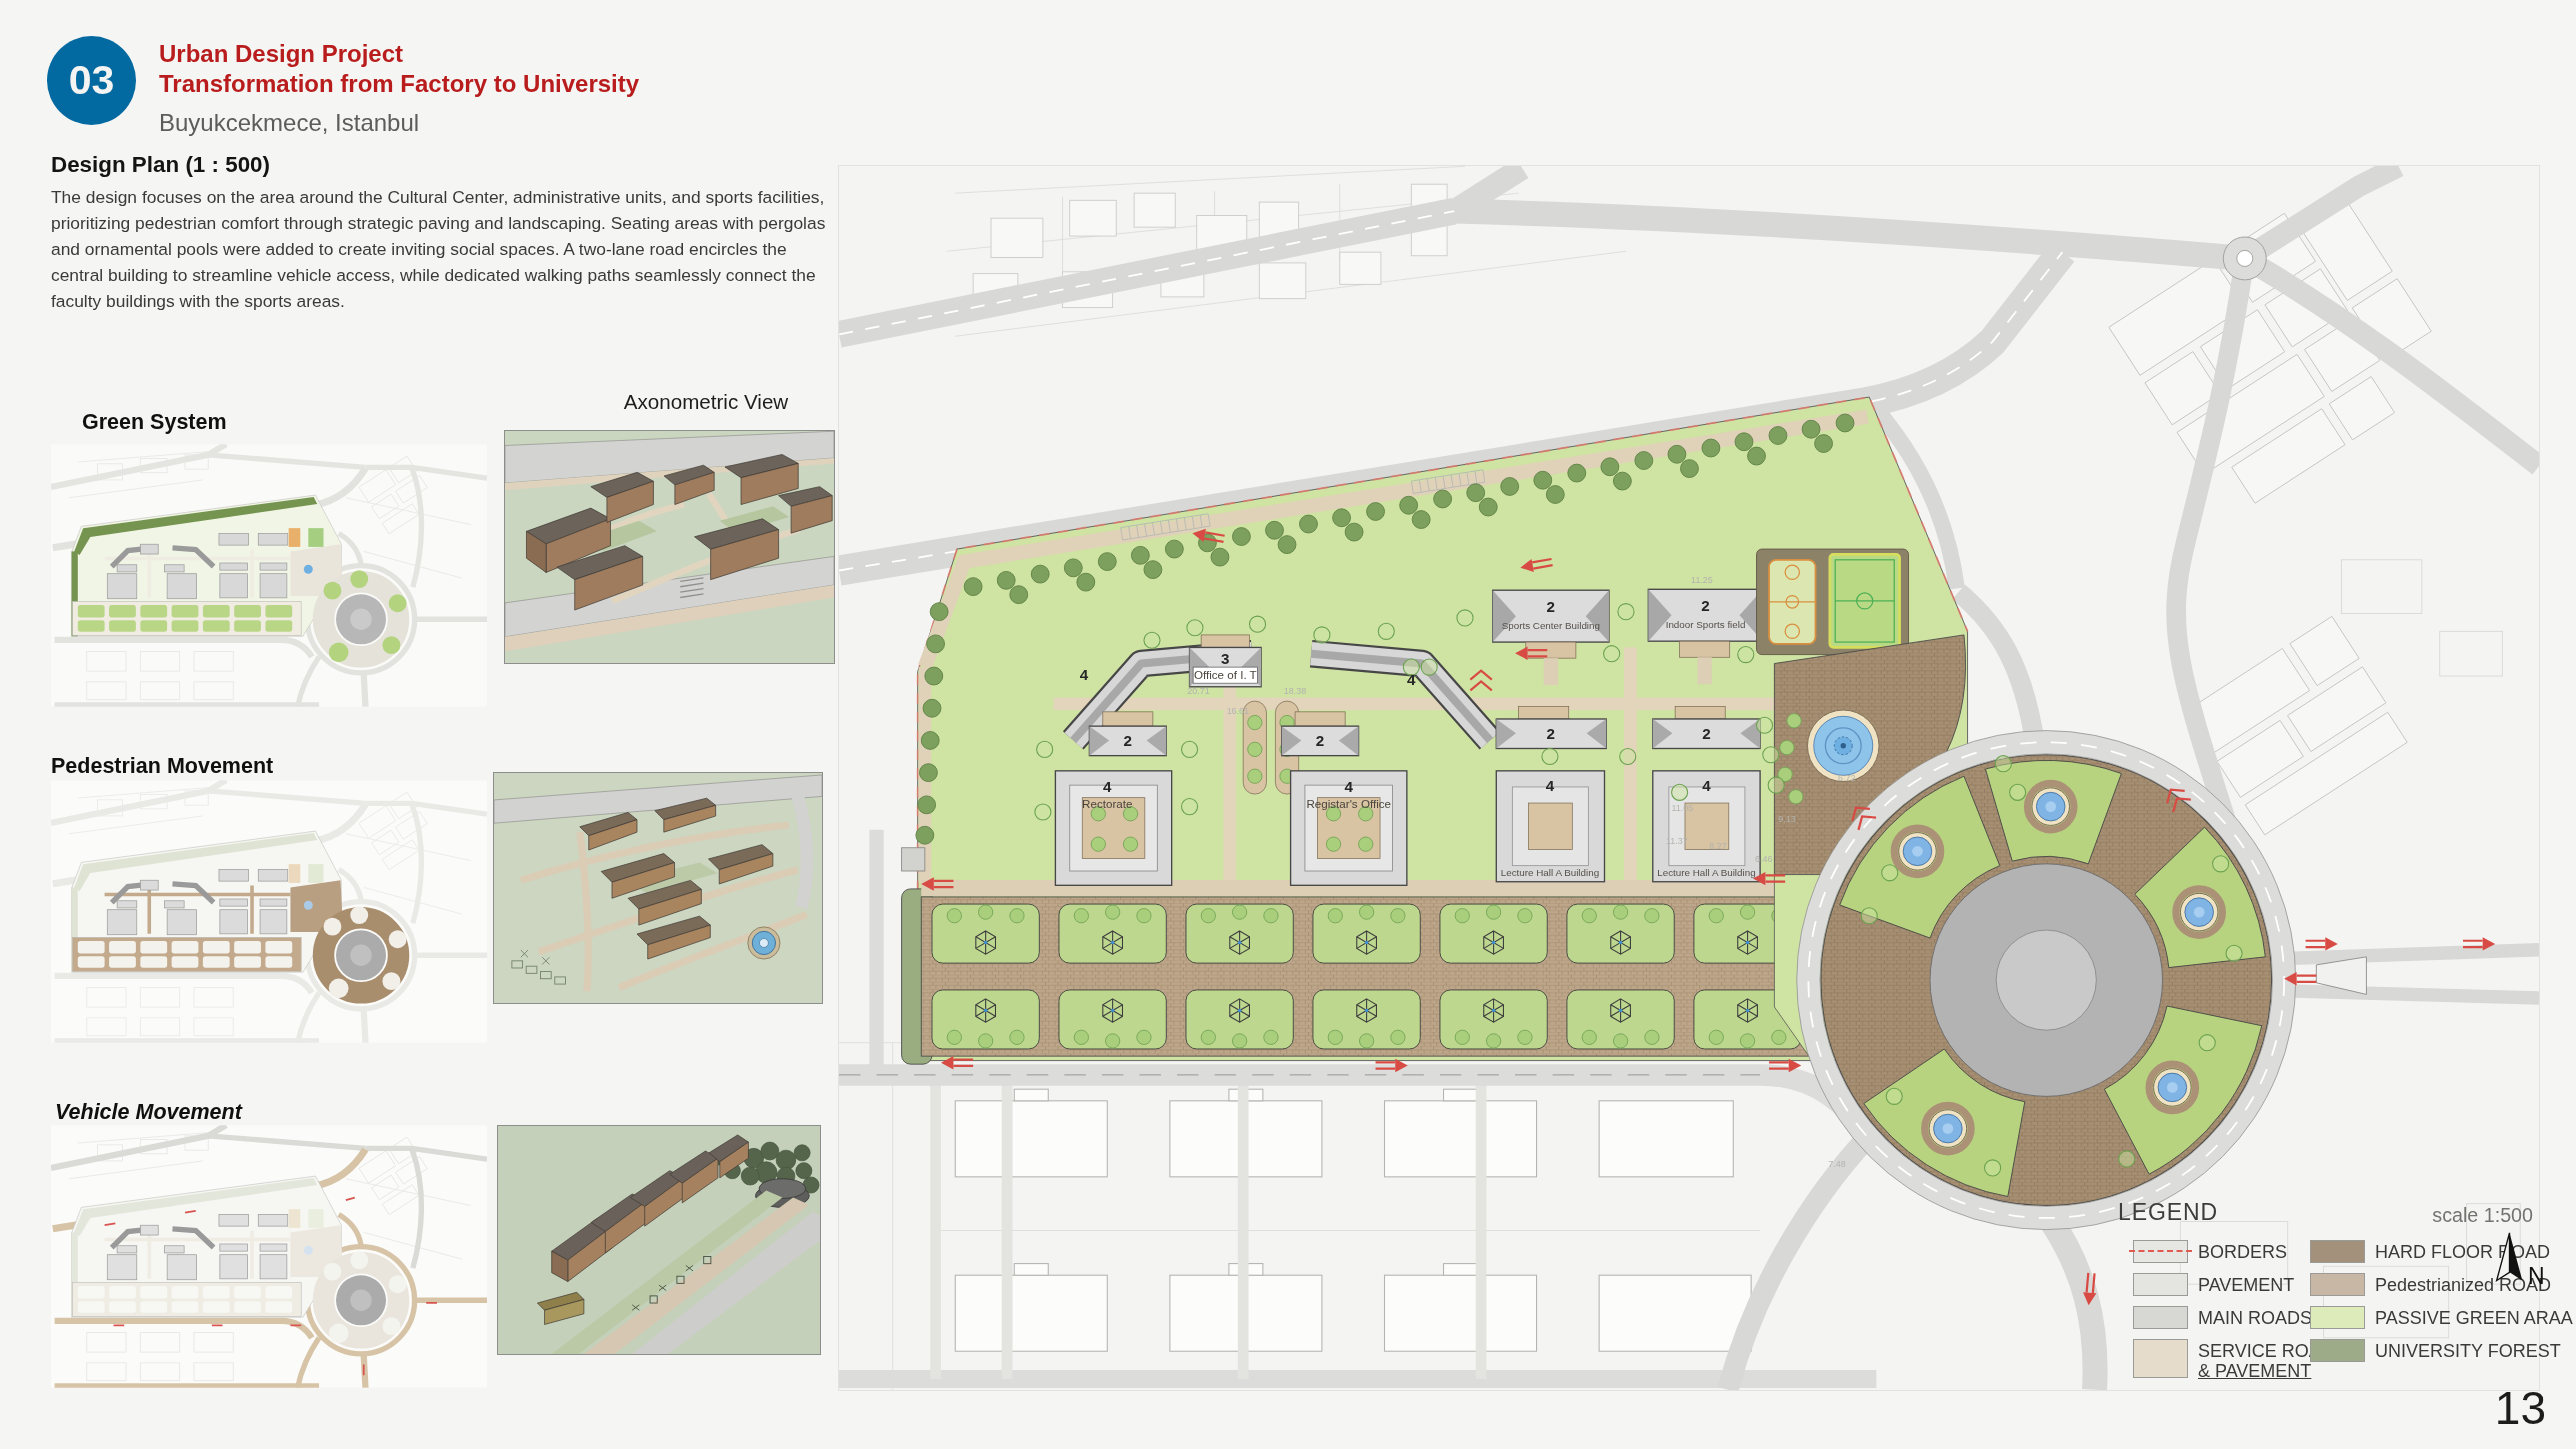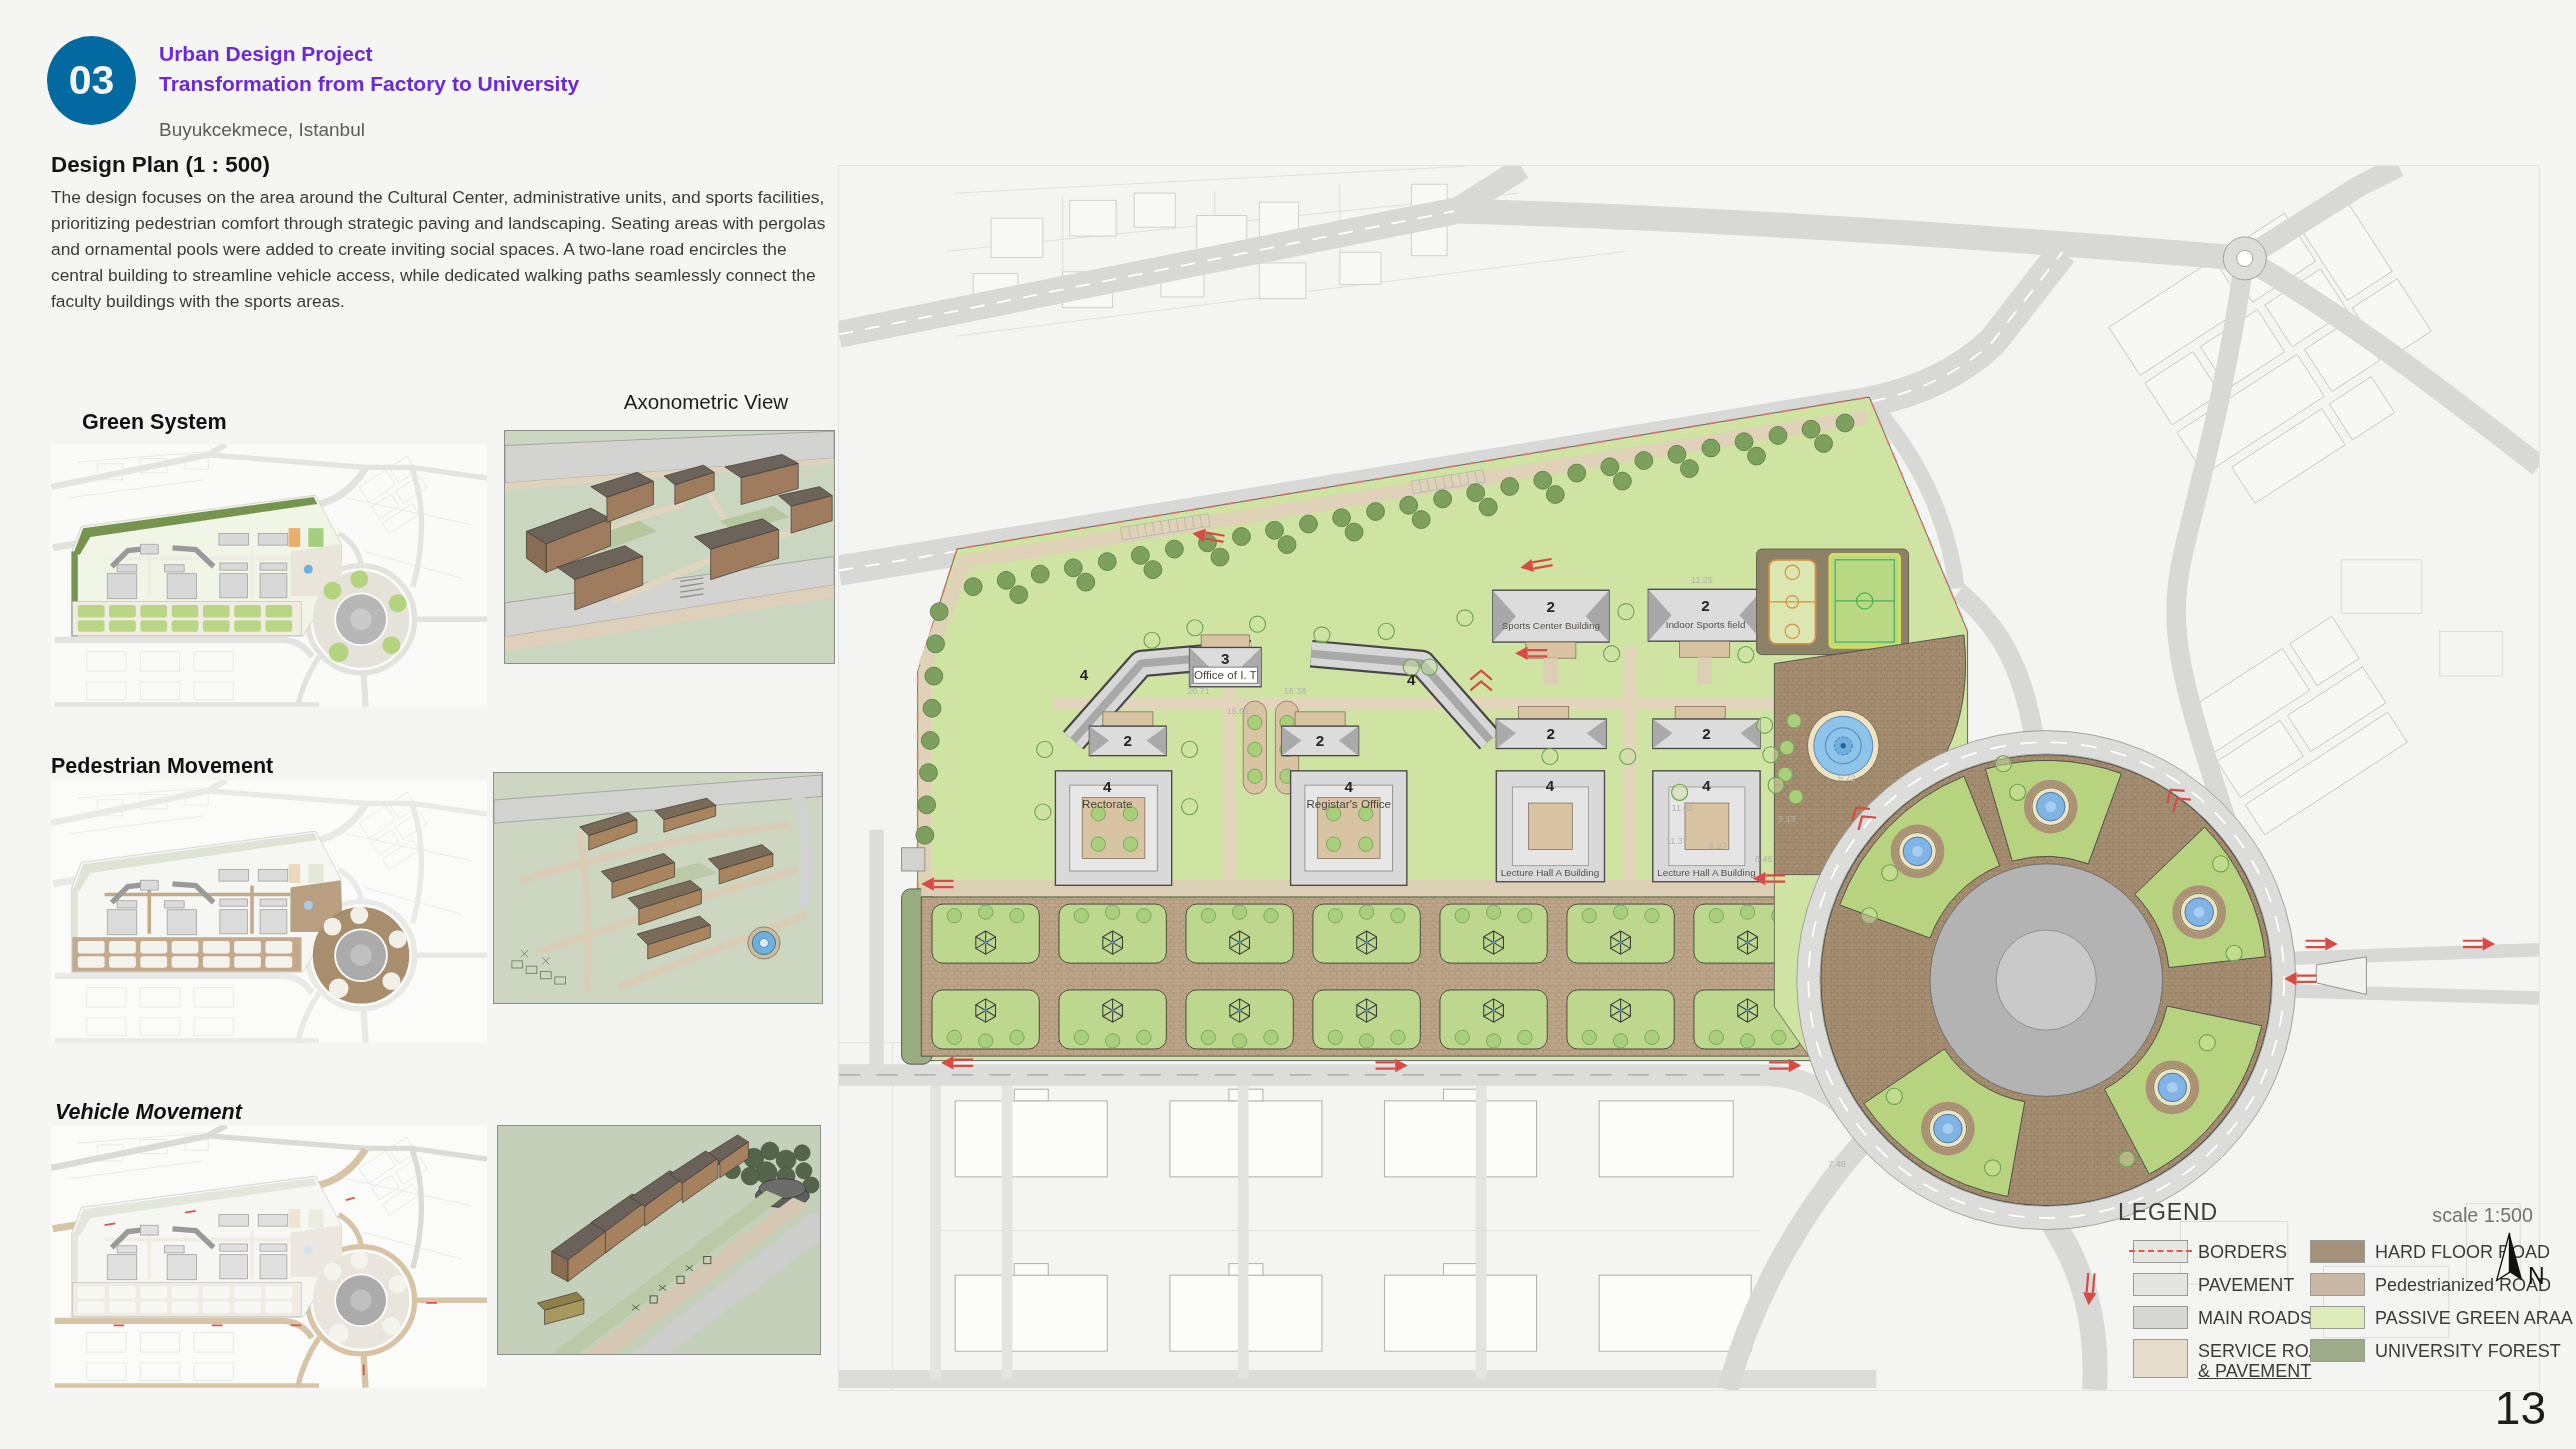--- a/index.html
+++ b/index.html
@@ -3,22 +3,22 @@
 <meta charset="utf-8">
 <style>
   html,body{margin:0;padding:0;background:#e8e8e6;}
   .page{position:relative;width:2576px;height:1449px;background:#f5f5f3;overflow:hidden;
         font-family:"Liberation Sans",sans-serif;color:#222;}
   
   .badge{position:absolute;left:47px;top:36px;width:89px;height:89px;border-radius:50%;
          background:#0369a1;color:#f4f4f2;font-weight:bold;font-size:41px;
          display:flex;align-items:center;justify-content:center;}
   .titles{position:absolute;left:159px;top:39px;}
-  .t1,.t2{font-size:21px;font-weight:bold;color:#6d28d9;line-height:30px;}
-  .loc{font-size:19px;color:#5c5c5c;margin-top:20px;}
+  .t1,.t2{font-size:24px;font-weight:bold;color:#b91c1c;line-height:30px;}
+  .loc{font-size:24px;color:#5c5c5c;margin-top:10px;}
   
   .intro-h{position:absolute;left:51px;top:152px;font-size:22.4px;font-weight:bold;color:#141414;}
   .intro-b{position:absolute;left:51px;top:184px;width:775px;font-size:17.4px;line-height:26px;color:#3a3a3a;}
   
   .sec-label{position:absolute;font-size:21.5px;font-weight:bold;color:#101010;}
   #lab-green{left:51px;top:410px;margin-left:31px;}
   #lab-ped{left:51px;top:754px;}
   #lab-veh{left:55px;top:1100px;font-style:italic;}
   #lab-axo{position:absolute;left:572px;top:390px;width:268px;text-align:center;
            font-size:20.6px;font-weight:normal;color:#1e1e1e;}

